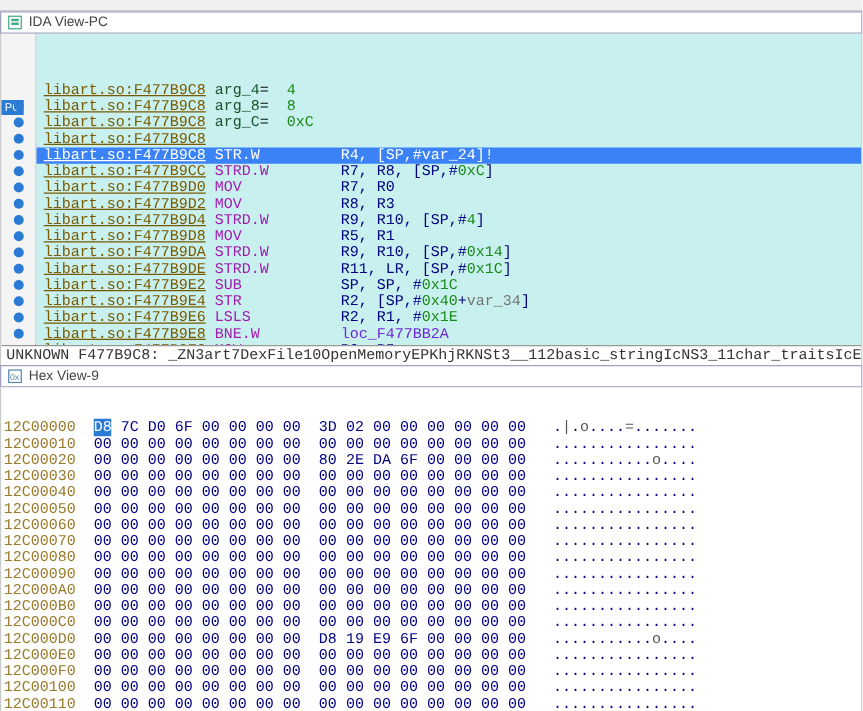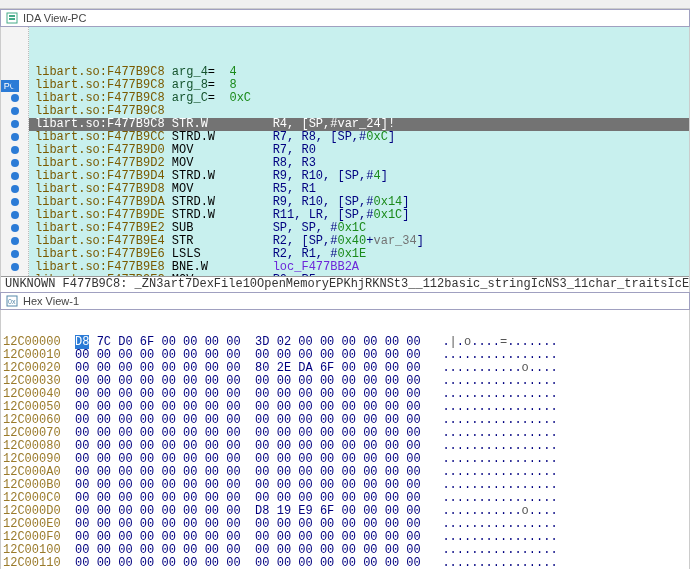--- a/index.html
+++ b/index.html
@@ -70,25 +70,25 @@
     color: #fff;
     font-size: 9px;
     font-family: Tahoma, sans-serif;
     text-align: center;
     line-height: 12px;
   }
   .disasm-lines {
     margin-left: 28px;
   }
   .dline { padding-left: 6px; }
-  .dline.hl { background: #737373; color: #fff; }
-  .addr { color: #7a5a00; }
+  .dline.hl { background: #3b82f6; color: #fff; }
+  .addr { color: #7a5a00; text-decoration: underline; }
   .arg  { color: #14532d; }
   .num  { color: #1a8a1a; }
-  .mnem { color: #000000; }
+  .mnem { color: #a21caf; }
   .op   { color: #000080; }
   .funcref { color: #6d28d9; }
   .varref { color: #737373; }
   .hl .addr, .hl .mnem, .hl .reg, .hl .num, .hl .varref, .hl .op { color: #fff; }
   .disasm-footer {
     position: absolute;
     bottom: 0;
     left: 0;
     right: 0;
     background: #fff;
@@ -141,19 +141,19 @@
   <div class="disasm-footer">UNKNOWN F477B9C8: _ZN3art7DexFile10OpenMemoryEPKhjRKNSt3__112basic_stringIcNS3_11char_traitsIcEENS3_</div>
 </div>
 
 <div class="panel-header">
   <span class="icon">
     <svg width="12" height="12">
         <rect x="1" y="1" width="10" height="10" fill="#fff" stroke="#58a" stroke-width="1"></rect>
         <text x="2" y="9" font-size="7" fill="#58a" font-family="sans-serif">0x</text>
       </svg>
   </span>
-  <span>Hex View-1</span>
+  <span>Hex View-9</span>
 </div>
 
 <div class="hexview">
   <div id="hex-lines"><div class="hexline"><span class="hxaddr">12C00000</span>  <span class="hxbyte hxsel">D8</span> <span class="hxbyte">7C</span> <span class="hxbyte">D0</span> <span class="hxbyte">6F</span> <span class="hxbyte">00</span> <span class="hxbyte">00</span> <span class="hxbyte">00</span> <span class="hxbyte">00</span>  <span class="hxbyte">3D</span> <span class="hxbyte">02</span> <span class="hxbyte">00</span> <span class="hxbyte">00</span> <span class="hxbyte">00</span> <span class="hxbyte">00</span> <span class="hxbyte">00</span> <span class="hxbyte">00</span>   <span class="hxascii-dot">.</span><span class="hxascii">|</span><span class="hxascii-dot">.</span><span class="hxascii">o</span><span class="hxascii-dot">.</span><span class="hxascii-dot">.</span><span class="hxascii-dot">.</span><span class="hxascii-dot">.</span><span class="hxascii">=</span><span class="hxascii-dot">.</span><span class="hxascii-dot">.</span><span class="hxascii-dot">.</span><span class="hxascii-dot">.</span><span class="hxascii-dot">.</span><span class="hxascii-dot">.</span><span class="hxascii-dot">.</span></div><div class="hexline"><span class="hxaddr">12C00010</span>  <span class="hxbyte">00</span> <span class="hxbyte">00</span> <span class="hxbyte">00</span> <span class="hxbyte">00</span> <span class="hxbyte">00</span> <span class="hxbyte">00</span> <span class="hxbyte">00</span> <span class="hxbyte">00</span>  <span class="hxbyte">00</span> <span class="hxbyte">00</span> <span class="hxbyte">00</span> <span class="hxbyte">00</span> <span class="hxbyte">00</span> <span class="hxbyte">00</span> <span class="hxbyte">00</span> <span class="hxbyte">00</span>   <span class="hxascii-dot">.</span><span class="hxascii-dot">.</span><span class="hxascii-dot">.</span><span class="hxascii-dot">.</span><span class="hxascii-dot">.</span><span class="hxascii-dot">.</span><span class="hxascii-dot">.</span><span class="hxascii-dot">.</span><span class="hxascii-dot">.</span><span class="hxascii-dot">.</span><span class="hxascii-dot">.</span><span class="hxascii-dot">.</span><span class="hxascii-dot">.</span><span class="hxascii-dot">.</span><span class="hxascii-dot">.</span><span class="hxascii-dot">.</span></div><div class="hexline"><span class="hxaddr">12C00020</span>  <span class="hxbyte">00</span> <span class="hxbyte">00</span> <span class="hxbyte">00</span> <span class="hxbyte">00</span> <span class="hxbyte">00</span> <span class="hxbyte">00</span> <span class="hxbyte">00</span> <span class="hxbyte">00</span>  <span class="hxbyte">80</span> <span class="hxbyte">2E</span> <span class="hxbyte">DA</span> <span class="hxbyte">6F</span> <span class="hxbyte">00</span> <span class="hxbyte">00</span> <span class="hxbyte">00</span> <span class="hxbyte">00</span>   <span class="hxascii-dot">.</span><span class="hxascii-dot">.</span><span class="hxascii-dot">.</span><span class="hxascii-dot">.</span><span class="hxascii-dot">.</span><span class="hxascii-dot">.</span><span class="hxascii-dot">.</span><span class="hxascii-dot">.</span><span class="hxascii-dot">.</span><span class="hxascii-dot">.</span><span class="hxascii-dot">.</span><span class="hxascii">o</span><span class="hxascii-dot">.</span><span class="hxascii-dot">.</span><span class="hxascii-dot">.</span><span class="hxascii-dot">.</span></div><div class="hexline"><span class="hxaddr">12C00030</span>  <span class="hxbyte">00</span> <span class="hxbyte">00</span> <span class="hxbyte">00</span> <span class="hxbyte">00</span> <span class="hxbyte">00</span> <span class="hxbyte">00</span> <span class="hxbyte">00</span> <span class="hxbyte">00</span>  <span class="hxbyte">00</span> <span class="hxbyte">00</span> <span class="hxbyte">00</span> <span class="hxbyte">00</span> <span class="hxbyte">00</span> <span class="hxbyte">00</span> <span class="hxbyte">00</span> <span class="hxbyte">00</span>   <span class="hxascii-dot">.</span><span class="hxascii-dot">.</span><span class="hxascii-dot">.</span><span class="hxascii-dot">.</span><span class="hxascii-dot">.</span><span class="hxascii-dot">.</span><span class="hxascii-dot">.</span><span class="hxascii-dot">.</span><span class="hxascii-dot">.</span><span class="hxascii-dot">.</span><span class="hxascii-dot">.</span><span class="hxascii-dot">.</span><span class="hxascii-dot">.</span><span class="hxascii-dot">.</span><span class="hxascii-dot">.</span><span class="hxascii-dot">.</span></div><div class="hexline"><span class="hxaddr">12C00040</span>  <span class="hxbyte">00</span> <span class="hxbyte">00</span> <span class="hxbyte">00</span> <span class="hxbyte">00</span> <span class="hxbyte">00</span> <span class="hxbyte">00</span> <span class="hxbyte">00</span> <span class="hxbyte">00</span>  <span class="hxbyte">00</span> <span class="hxbyte">00</span> <span class="hxbyte">00</span> <span class="hxbyte">00</span> <span class="hxbyte">00</span> <span class="hxbyte">00</span> <span class="hxbyte">00</span> <span class="hxbyte">00</span>   <span class="hxascii-dot">.</span><span class="hxascii-dot">.</span><span class="hxascii-dot">.</span><span class="hxascii-dot">.</span><span class="hxascii-dot">.</span><span class="hxascii-dot">.</span><span class="hxascii-dot">.</span><span class="hxascii-dot">.</span><span class="hxascii-dot">.</span><span class="hxascii-dot">.</span><span class="hxascii-dot">.</span><span class="hxascii-dot">.</span><span class="hxascii-dot">.</span><span class="hxascii-dot">.</span><span class="hxascii-dot">.</span><span class="hxascii-dot">.</span></div><div class="hexline"><span class="hxaddr">12C00050</span>  <span class="hxbyte">00</span> <span class="hxbyte">00</span> <span class="hxbyte">00</span> <span class="hxbyte">00</span> <span class="hxbyte">00</span> <span class="hxbyte">00</span> <span class="hxbyte">00</span> <span class="hxbyte">00</span>  <span class="hxbyte">00</span> <span class="hxbyte">00</span> <span class="hxbyte">00</span> <span class="hxbyte">00</span> <span class="hxbyte">00</span> <span class="hxbyte">00</span> <span class="hxbyte">00</span> <span class="hxbyte">00</span>   <span class="hxascii-dot">.</span><span class="hxascii-dot">.</span><span class="hxascii-dot">.</span><span class="hxascii-dot">.</span><span class="hxascii-dot">.</span><span class="hxascii-dot">.</span><span class="hxascii-dot">.</span><span class="hxascii-dot">.</span><span class="hxascii-dot">.</span><span class="hxascii-dot">.</span><span class="hxascii-dot">.</span><span class="hxascii-dot">.</span><span class="hxascii-dot">.</span><span class="hxascii-dot">.</span><span class="hxascii-dot">.</span><span class="hxascii-dot">.</span></div><div class="hexline"><span class="hxaddr">12C00060</span>  <span class="hxbyte">00</span> <span class="hxbyte">00</span> <span class="hxbyte">00</span> <span class="hxbyte">00</span> <span class="hxbyte">00</span> <span class="hxbyte">00</span> <span class="hxbyte">00</span> <span class="hxbyte">00</span>  <span class="hxbyte">00</span> <span class="hxbyte">00</span> <span class="hxbyte">00</span> <span class="hxbyte">00</span> <span class="hxbyte">00</span> <span class="hxbyte">00</span> <span class="hxbyte">00</span> <span class="hxbyte">00</span>   <span class="hxascii-dot">.</span><span class="hxascii-dot">.</span><span class="hxascii-dot">.</span><span class="hxascii-dot">.</span><span class="hxascii-dot">.</span><span class="hxascii-dot">.</span><span class="hxascii-dot">.</span><span class="hxascii-dot">.</span><span class="hxascii-dot">.</span><span class="hxascii-dot">.</span><span class="hxascii-dot">.</span><span class="hxascii-dot">.</span><span class="hxascii-dot">.</span><span class="hxascii-dot">.</span><span class="hxascii-dot">.</span><span class="hxascii-dot">.</span></div><div class="hexline"><span class="hxaddr">12C00070</span>  <span class="hxbyte">00</span> <span class="hxbyte">00</span> <span class="hxbyte">00</span> <span class="hxbyte">00</span> <span class="hxbyte">00</span> <span class="hxbyte">00</span> <span class="hxbyte">00</span> <span class="hxbyte">00</span>  <span class="hxbyte">00</span> <span class="hxbyte">00</span> <span class="hxbyte">00</span> <span class="hxbyte">00</span> <span class="hxbyte">00</span> <span class="hxbyte">00</span> <span class="hxbyte">00</span> <span class="hxbyte">00</span>   <span class="hxascii-dot">.</span><span class="hxascii-dot">.</span><span class="hxascii-dot">.</span><span class="hxascii-dot">.</span><span class="hxascii-dot">.</span><span class="hxascii-dot">.</span><span class="hxascii-dot">.</span><span class="hxascii-dot">.</span><span class="hxascii-dot">.</span><span class="hxascii-dot">.</span><span class="hxascii-dot">.</span><span class="hxascii-dot">.</span><span class="hxascii-dot">.</span><span class="hxascii-dot">.</span><span class="hxascii-dot">.</span><span class="hxascii-dot">.</span></div><div class="hexline"><span class="hxaddr">12C00080</span>  <span class="hxbyte">00</span> <span class="hxbyte">00</span> <span class="hxbyte">00</span> <span class="hxbyte">00</span> <span class="hxbyte">00</span> <span class="hxbyte">00</span> <span class="hxbyte">00</span> <span class="hxbyte">00</span>  <span class="hxbyte">00</span> <span class="hxbyte">00</span> <span class="hxbyte">00</span> <span class="hxbyte">00</span> <span class="hxbyte">00</span> <span class="hxbyte">00</span> <span class="hxbyte">00</span> <span class="hxbyte">00</span>   <span class="hxascii-dot">.</span><span class="hxascii-dot">.</span><span class="hxascii-dot">.</span><span class="hxascii-dot">.</span><span class="hxascii-dot">.</span><span class="hxascii-dot">.</span><span class="hxascii-dot">.</span><span class="hxascii-dot">.</span><span class="hxascii-dot">.</span><span class="hxascii-dot">.</span><span class="hxascii-dot">.</span><span class="hxascii-dot">.</span><span class="hxascii-dot">.</span><span class="hxascii-dot">.</span><span class="hxascii-dot">.</span><span class="hxascii-dot">.</span></div><div class="hexline"><span class="hxaddr">12C00090</span>  <span class="hxbyte">00</span> <span class="hxbyte">00</span> <span class="hxbyte">00</span> <span class="hxbyte">00</span> <span class="hxbyte">00</span> <span class="hxbyte">00</span> <span class="hxbyte">00</span> <span class="hxbyte">00</span>  <span class="hxbyte">00</span> <span class="hxbyte">00</span> <span class="hxbyte">00</span> <span class="hxbyte">00</span> <span class="hxbyte">00</span> <span class="hxbyte">00</span> <span class="hxbyte">00</span> <span class="hxbyte">00</span>   <span class="hxascii-dot">.</span><span class="hxascii-dot">.</span><span class="hxascii-dot">.</span><span class="hxascii-dot">.</span><span class="hxascii-dot">.</span><span class="hxascii-dot">.</span><span class="hxascii-dot">.</span><span class="hxascii-dot">.</span><span class="hxascii-dot">.</span><span class="hxascii-dot">.</span><span class="hxascii-dot">.</span><span class="hxascii-dot">.</span><span class="hxascii-dot">.</span><span class="hxascii-dot">.</span><span class="hxascii-dot">.</span><span class="hxascii-dot">.</span></div><div class="hexline"><span class="hxaddr">12C000A0</span>  <span class="hxbyte">00</span> <span class="hxbyte">00</span> <span class="hxbyte">00</span> <span class="hxbyte">00</span> <span class="hxbyte">00</span> <span class="hxbyte">00</span> <span class="hxbyte">00</span> <span class="hxbyte">00</span>  <span class="hxbyte">00</span> <span class="hxbyte">00</span> <span class="hxbyte">00</span> <span class="hxbyte">00</span> <span class="hxbyte">00</span> <span class="hxbyte">00</span> <span class="hxbyte">00</span> <span class="hxbyte">00</span>   <span class="hxascii-dot">.</span><span class="hxascii-dot">.</span><span class="hxascii-dot">.</span><span class="hxascii-dot">.</span><span class="hxascii-dot">.</span><span class="hxascii-dot">.</span><span class="hxascii-dot">.</span><span class="hxascii-dot">.</span><span class="hxascii-dot">.</span><span class="hxascii-dot">.</span><span class="hxascii-dot">.</span><span class="hxascii-dot">.</span><span class="hxascii-dot">.</span><span class="hxascii-dot">.</span><span class="hxascii-dot">.</span><span class="hxascii-dot">.</span></div><div class="hexline"><span class="hxaddr">12C000B0</span>  <span class="hxbyte">00</span> <span class="hxbyte">00</span> <span class="hxbyte">00</span> <span class="hxbyte">00</span> <span class="hxbyte">00</span> <span class="hxbyte">00</span> <span class="hxbyte">00</span> <span class="hxbyte">00</span>  <span class="hxbyte">00</span> <span class="hxbyte">00</span> <span class="hxbyte">00</span> <span class="hxbyte">00</span> <span class="hxbyte">00</span> <span class="hxbyte">00</span> <span class="hxbyte">00</span> <span class="hxbyte">00</span>   <span class="hxascii-dot">.</span><span class="hxascii-dot">.</span><span class="hxascii-dot">.</span><span class="hxascii-dot">.</span><span class="hxascii-dot">.</span><span class="hxascii-dot">.</span><span class="hxascii-dot">.</span><span class="hxascii-dot">.</span><span class="hxascii-dot">.</span><span class="hxascii-dot">.</span><span class="hxascii-dot">.</span><span class="hxascii-dot">.</span><span class="hxascii-dot">.</span><span class="hxascii-dot">.</span><span class="hxascii-dot">.</span><span class="hxascii-dot">.</span></div><div class="hexline"><span class="hxaddr">12C000C0</span>  <span class="hxbyte">00</span> <span class="hxbyte">00</span> <span class="hxbyte">00</span> <span class="hxbyte">00</span> <span class="hxbyte">00</span> <span class="hxbyte">00</span> <span class="hxbyte">00</span> <span class="hxbyte">00</span>  <span class="hxbyte">00</span> <span class="hxbyte">00</span> <span class="hxbyte">00</span> <span class="hxbyte">00</span> <span class="hxbyte">00</span> <span class="hxbyte">00</span> <span class="hxbyte">00</span> <span class="hxbyte">00</span>   <span class="hxascii-dot">.</span><span class="hxascii-dot">.</span><span class="hxascii-dot">.</span><span class="hxascii-dot">.</span><span class="hxascii-dot">.</span><span class="hxascii-dot">.</span><span class="hxascii-dot">.</span><span class="hxascii-dot">.</span><span class="hxascii-dot">.</span><span class="hxascii-dot">.</span><span class="hxascii-dot">.</span><span class="hxascii-dot">.</span><span class="hxascii-dot">.</span><span class="hxascii-dot">.</span><span class="hxascii-dot">.</span><span class="hxascii-dot">.</span></div><div class="hexline"><span class="hxaddr">12C000D0</span>  <span class="hxbyte">00</span> <span class="hxbyte">00</span> <span class="hxbyte">00</span> <span class="hxbyte">00</span> <span class="hxbyte">00</span> <span class="hxbyte">00</span> <span class="hxbyte">00</span> <span class="hxbyte">00</span>  <span class="hxbyte">D8</span> <span class="hxbyte">19</span> <span class="hxbyte">E9</span> <span class="hxbyte">6F</span> <span class="hxbyte">00</span> <span class="hxbyte">00</span> <span class="hxbyte">00</span> <span class="hxbyte">00</span>   <span class="hxascii-dot">.</span><span class="hxascii-dot">.</span><span class="hxascii-dot">.</span><span class="hxascii-dot">.</span><span class="hxascii-dot">.</span><span class="hxascii-dot">.</span><span class="hxascii-dot">.</span><span class="hxascii-dot">.</span><span class="hxascii-dot">.</span><span class="hxascii-dot">.</span><span class="hxascii-dot">.</span><span class="hxascii">o</span><span class="hxascii-dot">.</span><span class="hxascii-dot">.</span><span class="hxascii-dot">.</span><span class="hxascii-dot">.</span></div><div class="hexline"><span class="hxaddr">12C000E0</span>  <span class="hxbyte">00</span> <span class="hxbyte">00</span> <span class="hxbyte">00</span> <span class="hxbyte">00</span> <span class="hxbyte">00</span> <span class="hxbyte">00</span> <span class="hxbyte">00</span> <span class="hxbyte">00</span>  <span class="hxbyte">00</span> <span class="hxbyte">00</span> <span class="hxbyte">00</span> <span class="hxbyte">00</span> <span class="hxbyte">00</span> <span class="hxbyte">00</span> <span class="hxbyte">00</span> <span class="hxbyte">00</span>   <span class="hxascii-dot">.</span><span class="hxascii-dot">.</span><span class="hxascii-dot">.</span><span class="hxascii-dot">.</span><span class="hxascii-dot">.</span><span class="hxascii-dot">.</span><span class="hxascii-dot">.</span><span class="hxascii-dot">.</span><span class="hxascii-dot">.</span><span class="hxascii-dot">.</span><span class="hxascii-dot">.</span><span class="hxascii-dot">.</span><span class="hxascii-dot">.</span><span class="hxascii-dot">.</span><span class="hxascii-dot">.</span><span class="hxascii-dot">.</span></div><div class="hexline"><span class="hxaddr">12C000F0</span>  <span class="hxbyte">00</span> <span class="hxbyte">00</span> <span class="hxbyte">00</span> <span class="hxbyte">00</span> <span class="hxbyte">00</span> <span class="hxbyte">00</span> <span class="hxbyte">00</span> <span class="hxbyte">00</span>  <span class="hxbyte">00</span> <span class="hxbyte">00</span> <span class="hxbyte">00</span> <span class="hxbyte">00</span> <span class="hxbyte">00</span> <span class="hxbyte">00</span> <span class="hxbyte">00</span> <span class="hxbyte">00</span>   <span class="hxascii-dot">.</span><span class="hxascii-dot">.</span><span class="hxascii-dot">.</span><span class="hxascii-dot">.</span><span class="hxascii-dot">.</span><span class="hxascii-dot">.</span><span class="hxascii-dot">.</span><span class="hxascii-dot">.</span><span class="hxascii-dot">.</span><span class="hxascii-dot">.</span><span class="hxascii-dot">.</span><span class="hxascii-dot">.</span><span class="hxascii-dot">.</span><span class="hxascii-dot">.</span><span class="hxascii-dot">.</span><span class="hxascii-dot">.</span></div><div class="hexline"><span class="hxaddr">12C00100</span>  <span class="hxbyte">00</span> <span class="hxbyte">00</span> <span class="hxbyte">00</span> <span class="hxbyte">00</span> <span class="hxbyte">00</span> <span class="hxbyte">00</span> <span class="hxbyte">00</span> <span class="hxbyte">00</span>  <span class="hxbyte">00</span> <span class="hxbyte">00</span> <span class="hxbyte">00</span> <span class="hxbyte">00</span> <span class="hxbyte">00</span> <span class="hxbyte">00</span> <span class="hxbyte">00</span> <span class="hxbyte">00</span>   <span class="hxascii-dot">.</span><span class="hxascii-dot">.</span><span class="hxascii-dot">.</span><span class="hxascii-dot">.</span><span class="hxascii-dot">.</span><span class="hxascii-dot">.</span><span class="hxascii-dot">.</span><span class="hxascii-dot">.</span><span class="hxascii-dot">.</span><span class="hxascii-dot">.</span><span class="hxascii-dot">.</span><span class="hxascii-dot">.</span><span class="hxascii-dot">.</span><span class="hxascii-dot">.</span><span class="hxascii-dot">.</span><span class="hxascii-dot">.</span></div><div class="hexline"><span class="hxaddr">12C00110</span>  <span class="hxbyte">00</span> <span class="hxbyte">00</span> <span class="hxbyte">00</span> <span class="hxbyte">00</span> <span class="hxbyte">00</span> <span class="hxbyte">00</span> <span class="hxbyte">00</span> <span class="hxbyte">00</span>  <span class="hxbyte">00</span> <span class="hxbyte">00</span> <span class="hxbyte">00</span> <span class="hxbyte">00</span> <span class="hxbyte">00</span> <span class="hxbyte">00</span> <span class="hxbyte">00</span> <span class="hxbyte">00</span>   <span class="hxascii-dot">.</span><span class="hxascii-dot">.</span><span class="hxascii-dot">.</span><span class="hxascii-dot">.</span><span class="hxascii-dot">.</span><span class="hxascii-dot">.</span><span class="hxascii-dot">.</span><span class="hxascii-dot">.</span><span class="hxascii-dot">.</span><span class="hxascii-dot">.</span><span class="hxascii-dot">.</span><span class="hxascii-dot">.</span><span class="hxascii-dot">.</span><span class="hxascii-dot">.</span><span class="hxascii-dot">.</span><span class="hxascii-dot">.</span></div></div>
   
 </div>
 
 </body></html>

